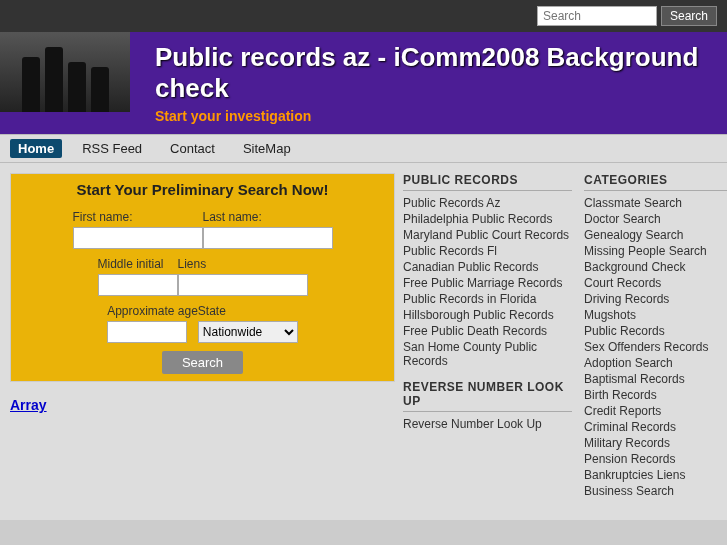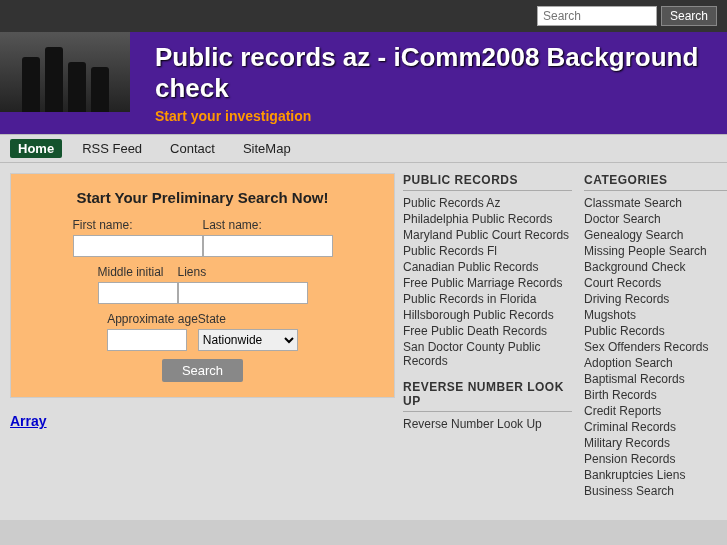--- a/index.html
+++ b/index.html
@@ -67,44 +67,44 @@
       gap: 12px;
     }
     .nav-item {
       font-size: 13px;
       cursor: pointer;
       padding: 2px 8px;
       color: #222;
       text-decoration: none;
     }
     .nav-item.active {
-      background: #14532d;
+      background: #0c4a6e;
       color: #fff;
       border-radius: 2px;
       font-weight: bold;
     }
 
     
     #main {
       background: #ddd;
       display: flex;
       gap: 0;
       padding: 10px;
     }
 
     
     #left-col {
       width: 385px;
       flex-shrink: 0;
     }
 
     #search-box {
-      background: #fdba74;
+      background: #eab308;
       border: 1px solid #ccc;
-      padding: 15px 20px;
+      padding: 7px 20px;
       margin-bottom: 10px;
     }
     #search-box h2 {
       font-size: 15px;
       font-weight: bold;
       text-align: center;
       margin-bottom: 12px;
       color: #222;
     }
     .form-row {
@@ -314,21 +314,21 @@
       <ul>
         <li><a>Public Records Az</a></li>
         <li><a>Philadelphia Public Records</a></li>
         <li><a>Maryland Public Court Records</a></li>
         <li><a>Public Records Fl</a></li>
         <li><a>Canadian Public Records</a></li>
         <li><a>Free Public Marriage Records</a></li>
         <li><a>Public Records in Florida</a></li>
         <li><a>Hillsborough Public Records</a></li>
         <li><a>Free Public Death Records</a></li>
-        <li><a>San Doctor County Public Records</a></li>
+        <li><a>San Home County Public Records</a></li>
       </ul>
     </div>
     <div class="col-section">
       <h3>REVERSE NUMBER LOOK UP</h3>
       <ul>
         <li><a>Reverse Number Look Up</a></li>
       </ul>
     </div>
   </div>
 

